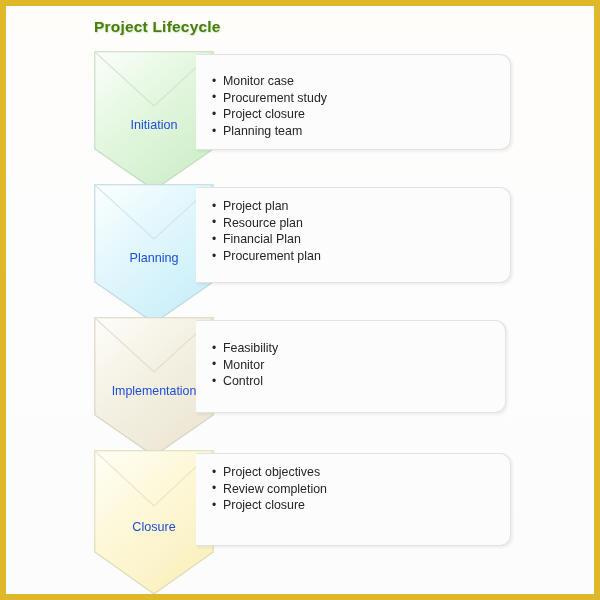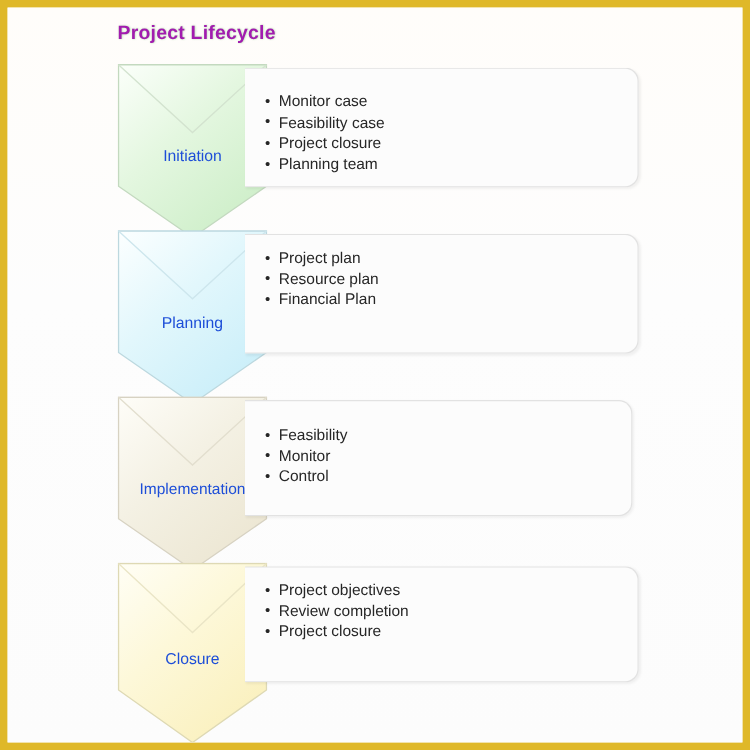--- a/index.html
+++ b/index.html
@@ -33,21 +33,21 @@
     background: linear-gradient(180deg, #fffdfa 0%, #fdfdfd 40%, #fcfcfc 100%);
   }
 
   #title {
     position: absolute;
     left: 88px;
     top: 12px;
     font-size: 15.5px;
     font-weight: bold;
     letter-spacing: 0.2px;
-    color: #a21caf;
+    color: #4d7c0f;
     text-shadow: 0 0 1.2px rgba(200,230,194,0.95), 0.7px 0.5px 1.6px rgba(190,225,185,0.7);
     white-space: nowrap;
     -webkit-font-smoothing: antialiased;
   }
 
   .stage {
     position: absolute;
     left: 0;
     top: 0;
   }
@@ -142,21 +142,21 @@
         </defs>
         <path d="M 0.8,0.8 L 119.2,0.8 L 119.2,98 L 60,139 L 0.8,98 Z" fill="url(#g1)" stroke="#c3d9bf" stroke-width="1.1"></path>
         <path d="M 0.8,0.8 L 60,55 L 119.2,0.8" fill="none" stroke="#d3e3cf" stroke-width="1.1"></path>
       </svg>
       <div class="chev-label" style="top:67px;">Initiation</div>
     </div>
 
     <div class="box" style="left:190px; top:48px; width:315px; height:96px;"></div>
     <ul class="bullets" style="left:206px; top:67px;">
       <li>Monitor case</li>
-      <li>Feasibility case</li>
+      <li>Procurement study</li>
       <li>Project closure</li>
       <li>Planning team</li>
     </ul>
   </div>
 
   <div class="stage">
     <div class="chev-wrap" style="left:88px; top:178px;">
       <svg class="chev-svg" viewBox="0 0 120 140" height="140" xmlns="http://www.w3.org/2000/svg">
         <defs>
           <linearGradient id="g2" x1="0" y1="0" x2="0.75" y2="1">
@@ -169,20 +169,21 @@
         <path d="M 0.8,0.8 L 60,55 L 119.2,0.8" fill="none" stroke="#cde6ed" stroke-width="1.1"></path>
       </svg>
       <div class="chev-label" style="top:67px;">Planning</div>
     </div>
 
     <div class="box" style="left:190px; top:181px; width:315px; height:96px;"></div>
     <ul class="bullets" style="left:206px; top:192px;">
       <li>Project plan</li>
       <li>Resource plan</li>
       <li>Financial Plan</li>
+      <li>Procurement plan</li>
     </ul>
   </div>
 
   <div class="stage">
     <div class="chev-wrap" style="left:88px; top:311px;">
       <svg class="chev-svg" viewBox="0 0 120 140" height="140" xmlns="http://www.w3.org/2000/svg">
         <defs>
           <linearGradient id="g3" x1="0" y1="0" x2="0.75" y2="1">
             <stop offset="0%" stop-color="#fefdf8"></stop>
             <stop offset="45%" stop-color="#f4f1e4"></stop>

